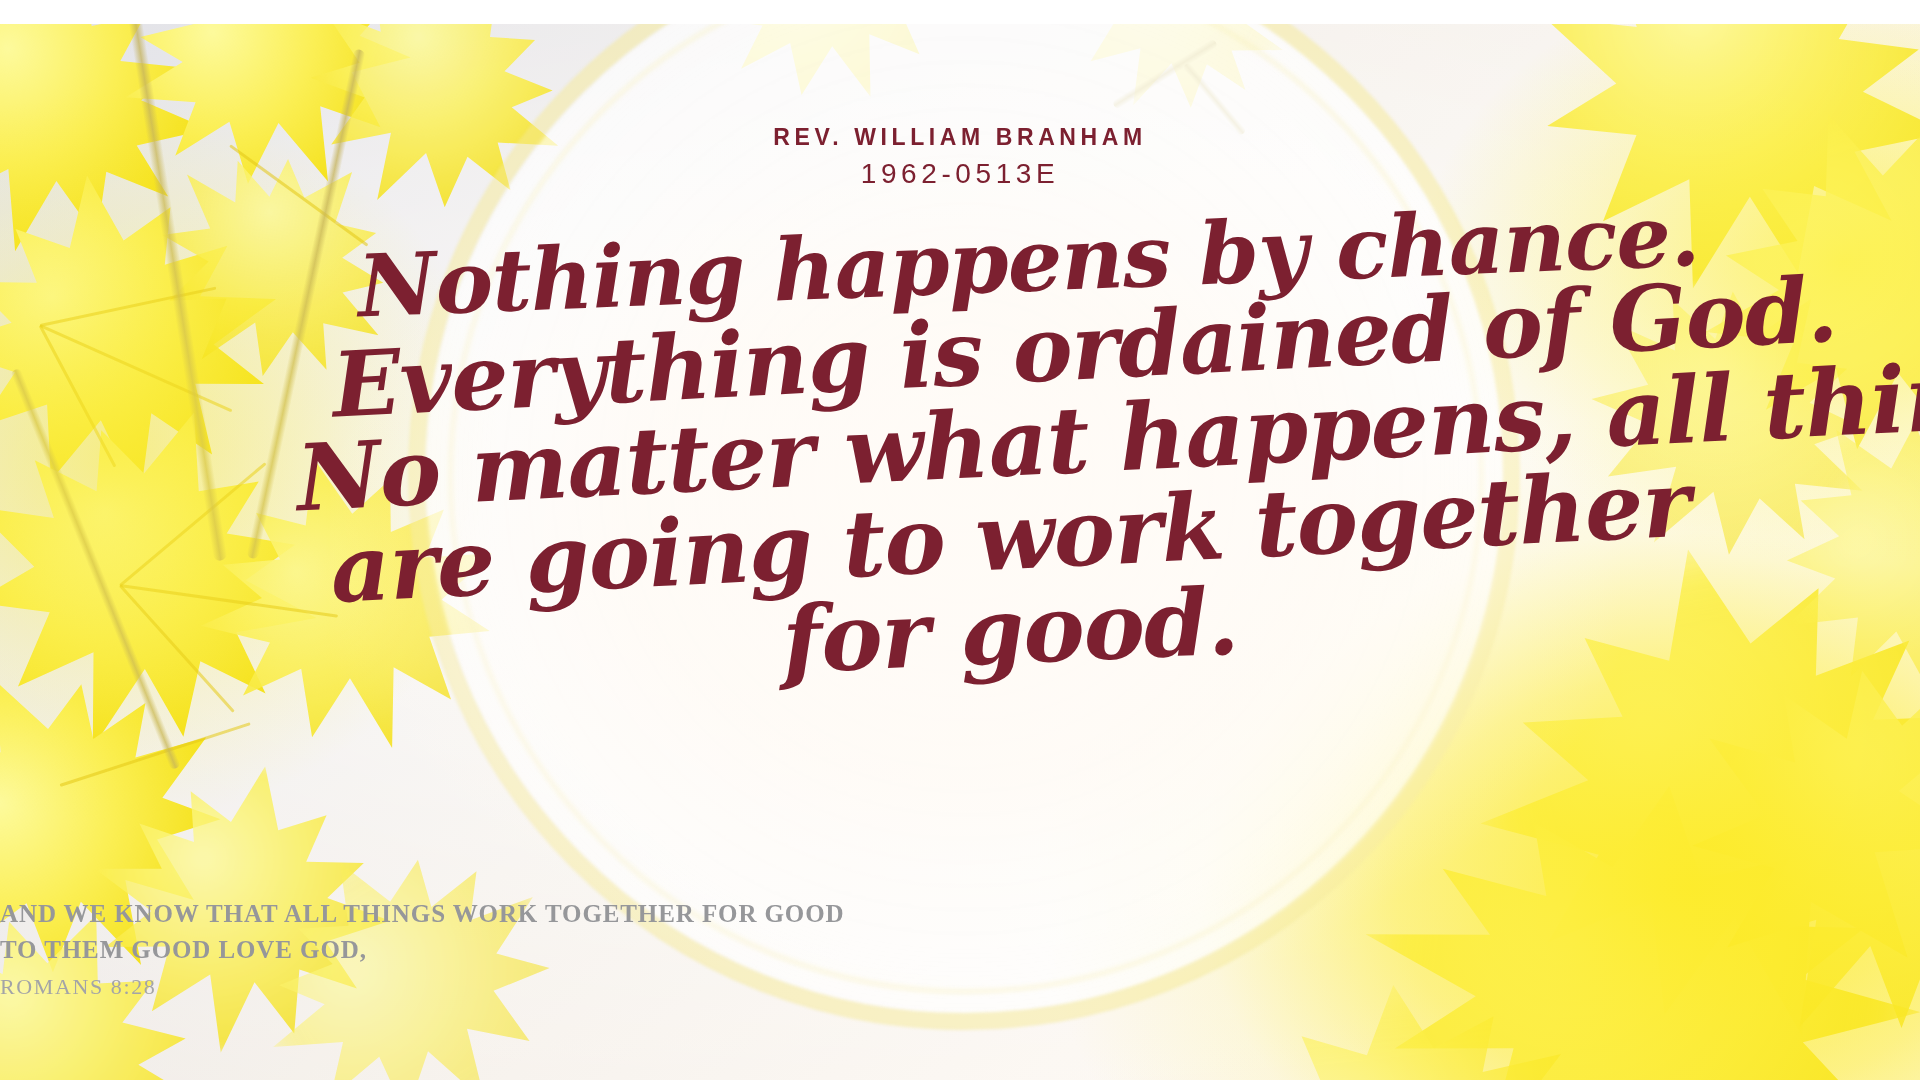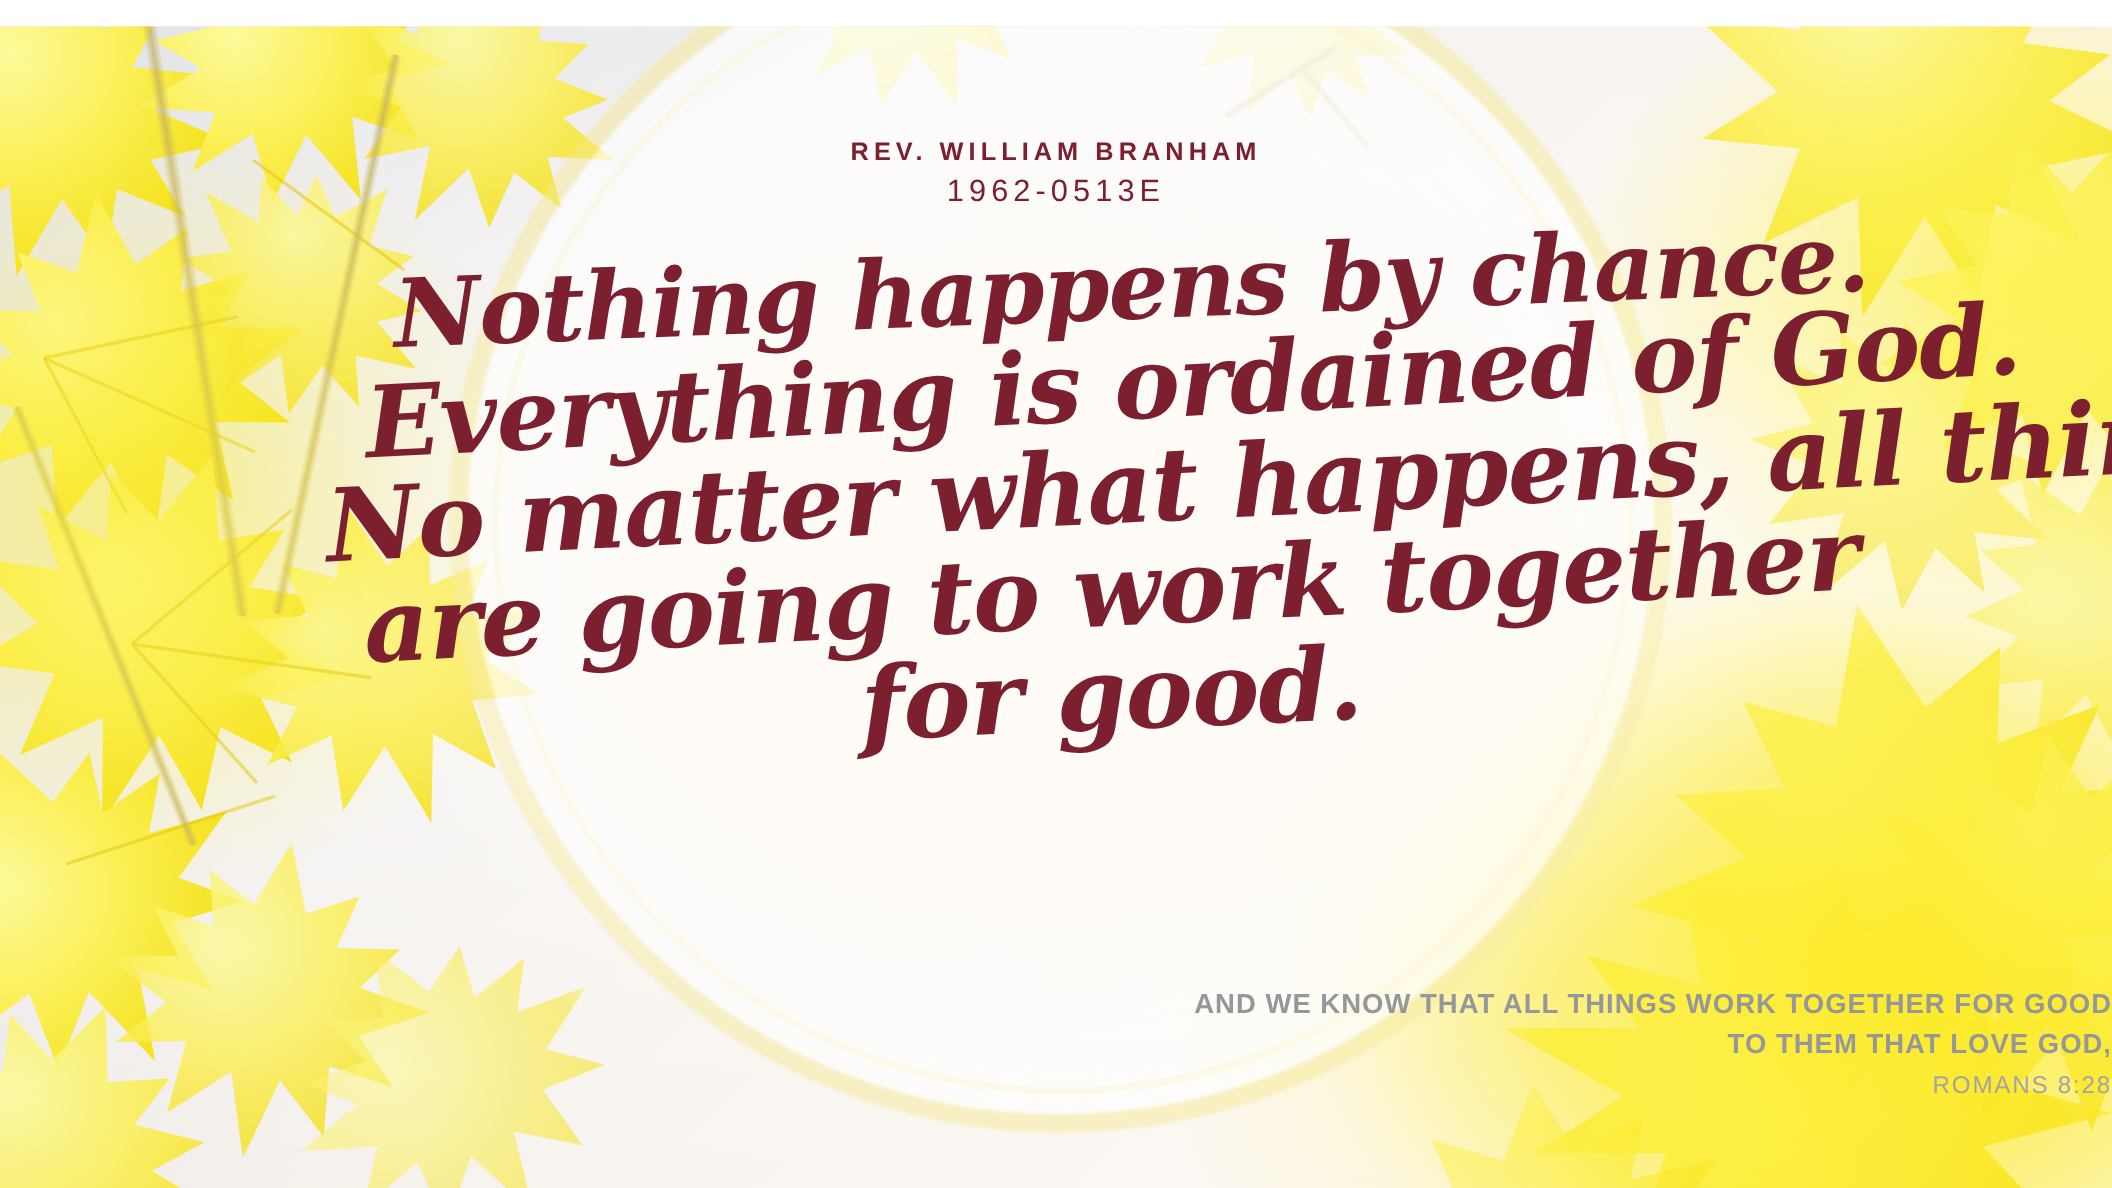--- a/index.html
+++ b/index.html
@@ -144,37 +144,37 @@
   .quote .l1 { font-size: 86px; line-height: 1.02; letter-spacing: -1px; transform: translateX(66px) rotate(0.4deg); }
   .quote .l2 { font-size: 90px; line-height: 1.02; letter-spacing: -1px; transform: translateX(36px) rotate(-0.3deg); }
   .quote .l3 { font-size: 92px; line-height: 1.02; letter-spacing: -1px; transform: translateX(-4px) rotate(-0.2deg); }
   .quote .l4 { font-size: 92px; line-height: 1.02; letter-spacing: -1px; transform: translateX(26px) rotate(-0.2deg); }
   .quote .l5 { font-size: 92px; line-height: 1.02; letter-spacing: -1px; transform: translateX(42px) rotate(0.2deg); }
 
   .scripture {
     position: absolute;
     top: 872px;
     left: 0; right: 0;
-    text-align: right;
+    text-align: left;
     color: #96979a;
+    font-family: Liberation Serif, serif;
   }
   .scripture .sl {
     font-size: 25px;
     font-weight: 600;
     letter-spacing: 0.9px;
     line-height: 1.42;
   }
   .scripture .ref {
     font-size: 22px;
     font-weight: 400;
     letter-spacing: 1.6px;
     line-height: 1.6;
     margin-top: 2px;
     color: #a3a4a7;
-    padding-left: 12px;
   }
 </style>
 </head>
 <body>
 
 <div id="stage">
 
   <div class="bg-layer sky"></div>
 
   <div class="bg-layer">
@@ -241,18 +241,18 @@
     <div class="quote">
       <div class="ln l1">Nothing happens by chance.</div>
       <div class="ln l2">Everything is ordained of God.</div>
       <div class="ln l3">No matter what happens, all things</div>
       <div class="ln l4">are going to work together</div>
       <div class="ln l5">for good.</div>
     </div>
 
     <div class="scripture">
       <div class="sl">AND WE KNOW THAT ALL THINGS WORK TOGETHER FOR GOOD</div>
-      <div class="sl">TO THEM THAT LOVE GOD,</div>
+      <div class="sl">TO THEM GOOD LOVE GOD,</div>
       <div class="ref">ROMANS 8:28</div>
     </div>
 
   </div>
 </div>
 
 </body></html>

